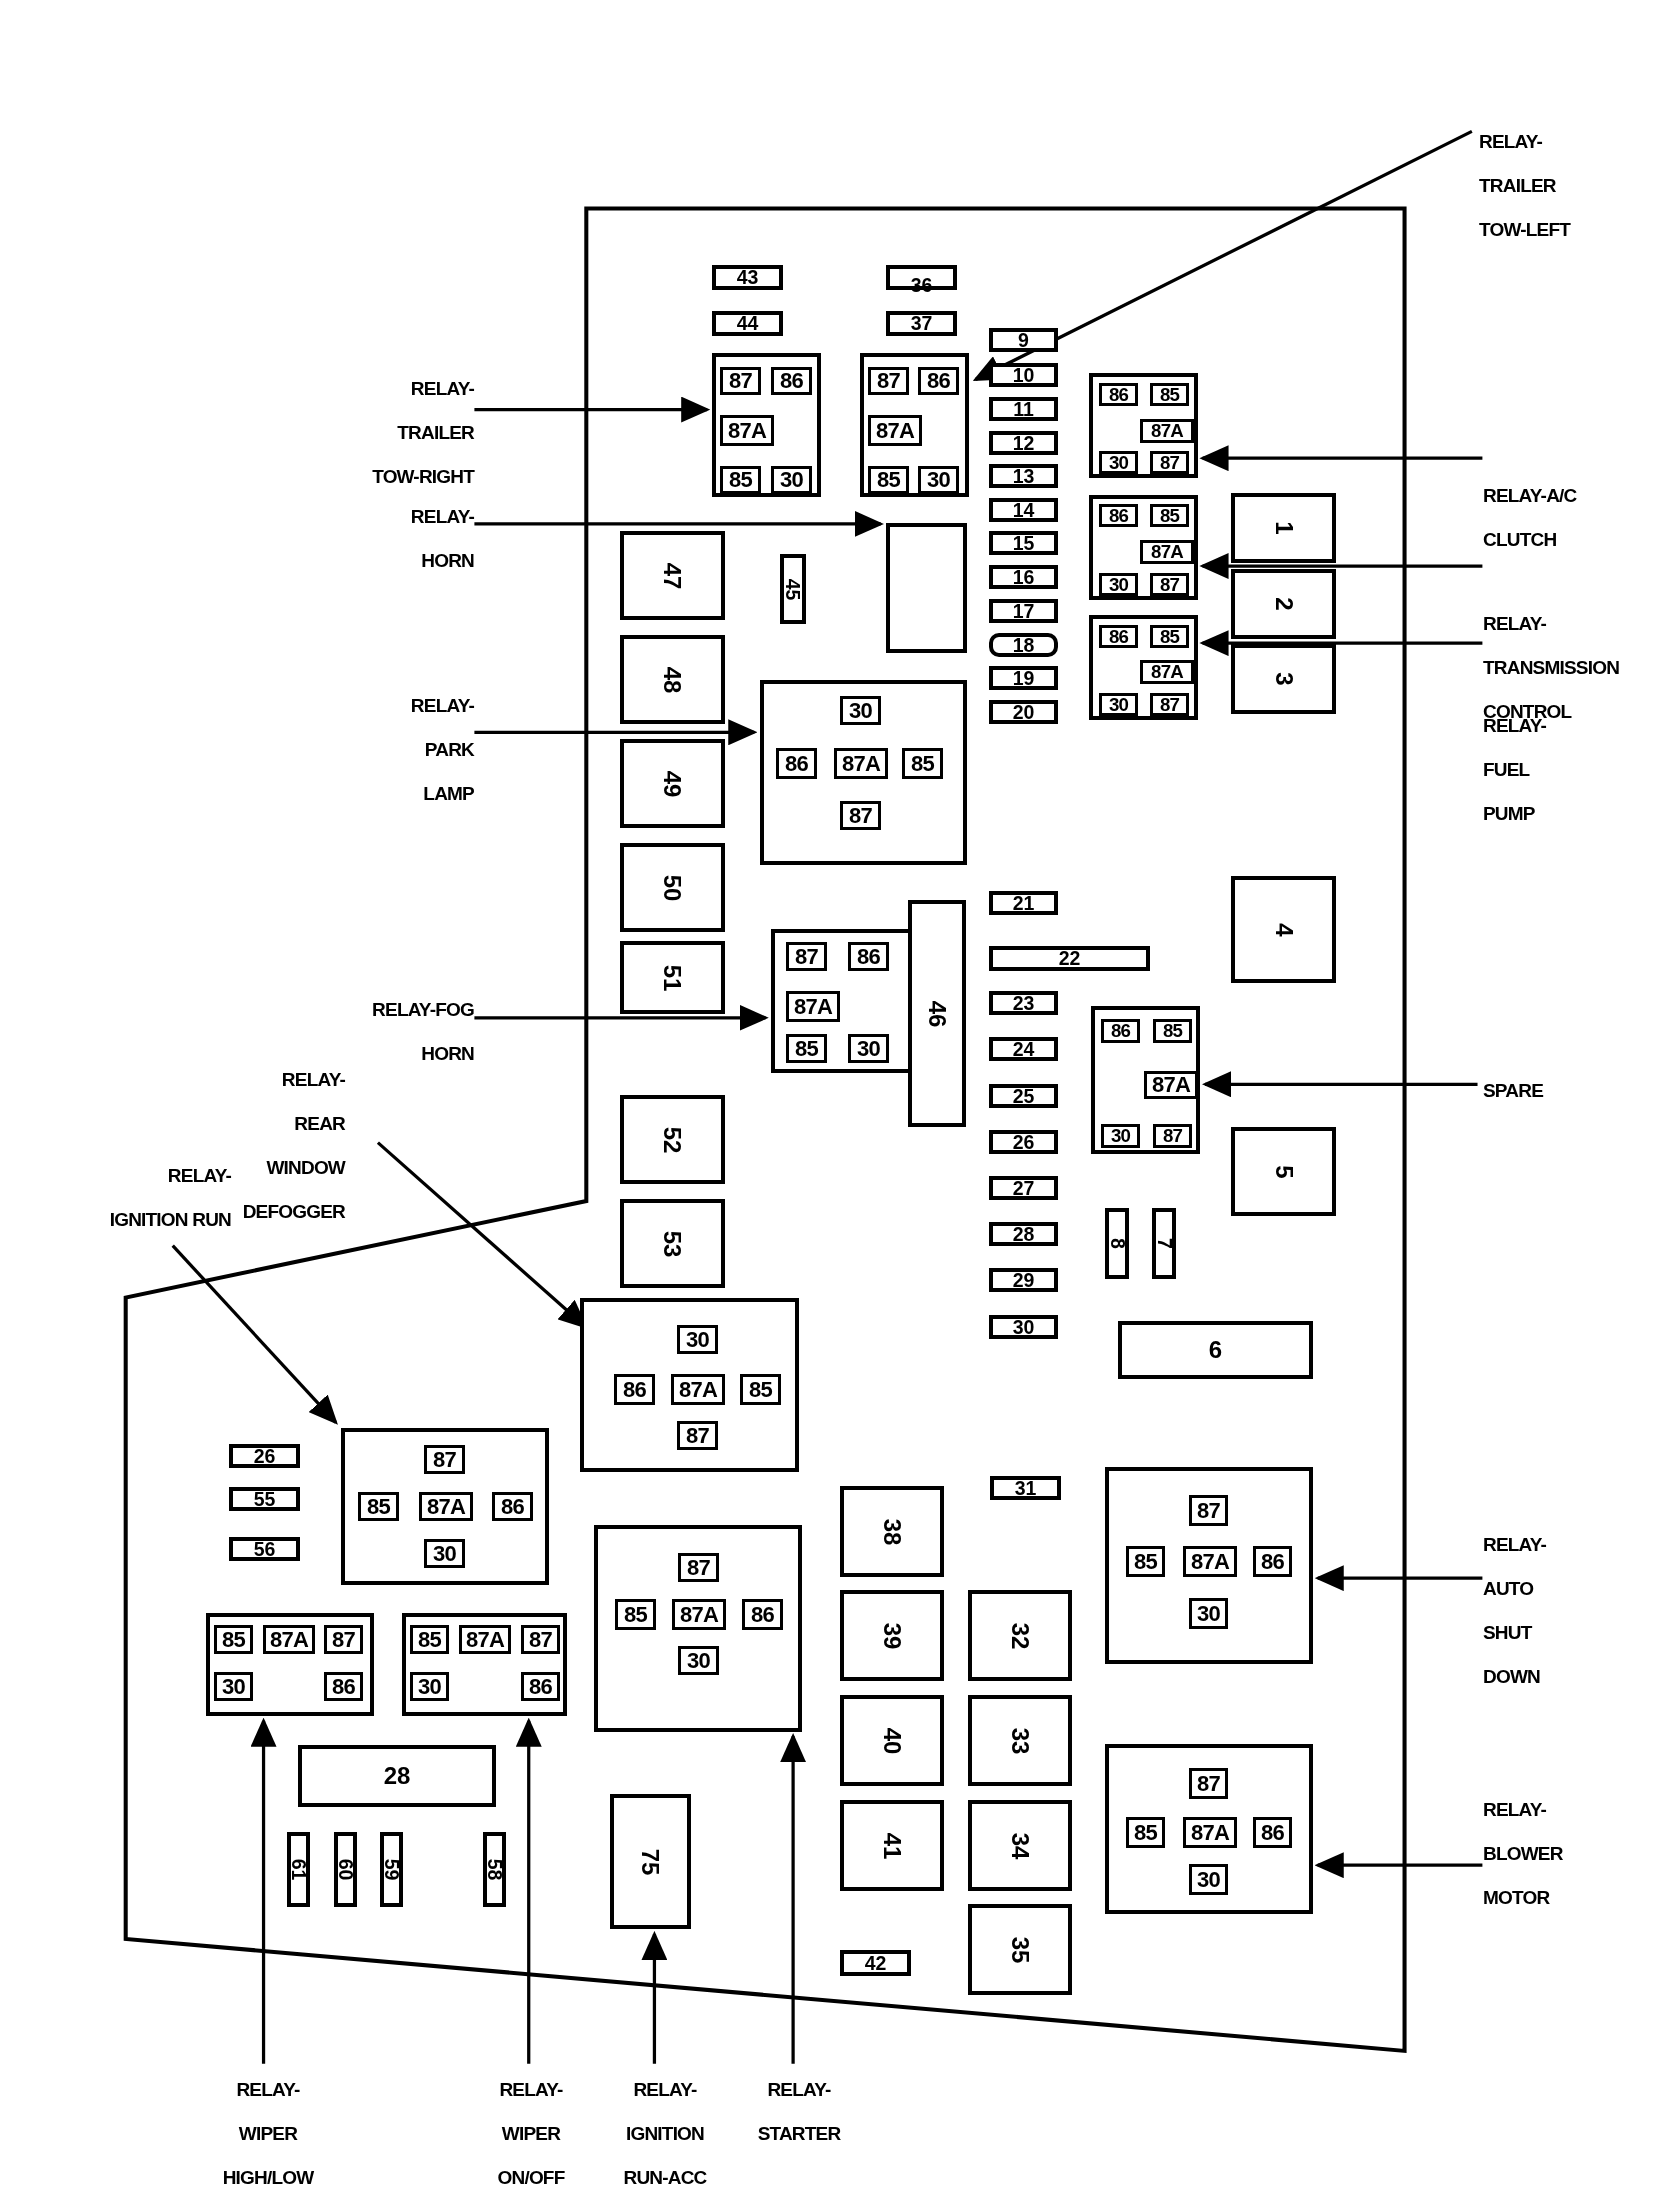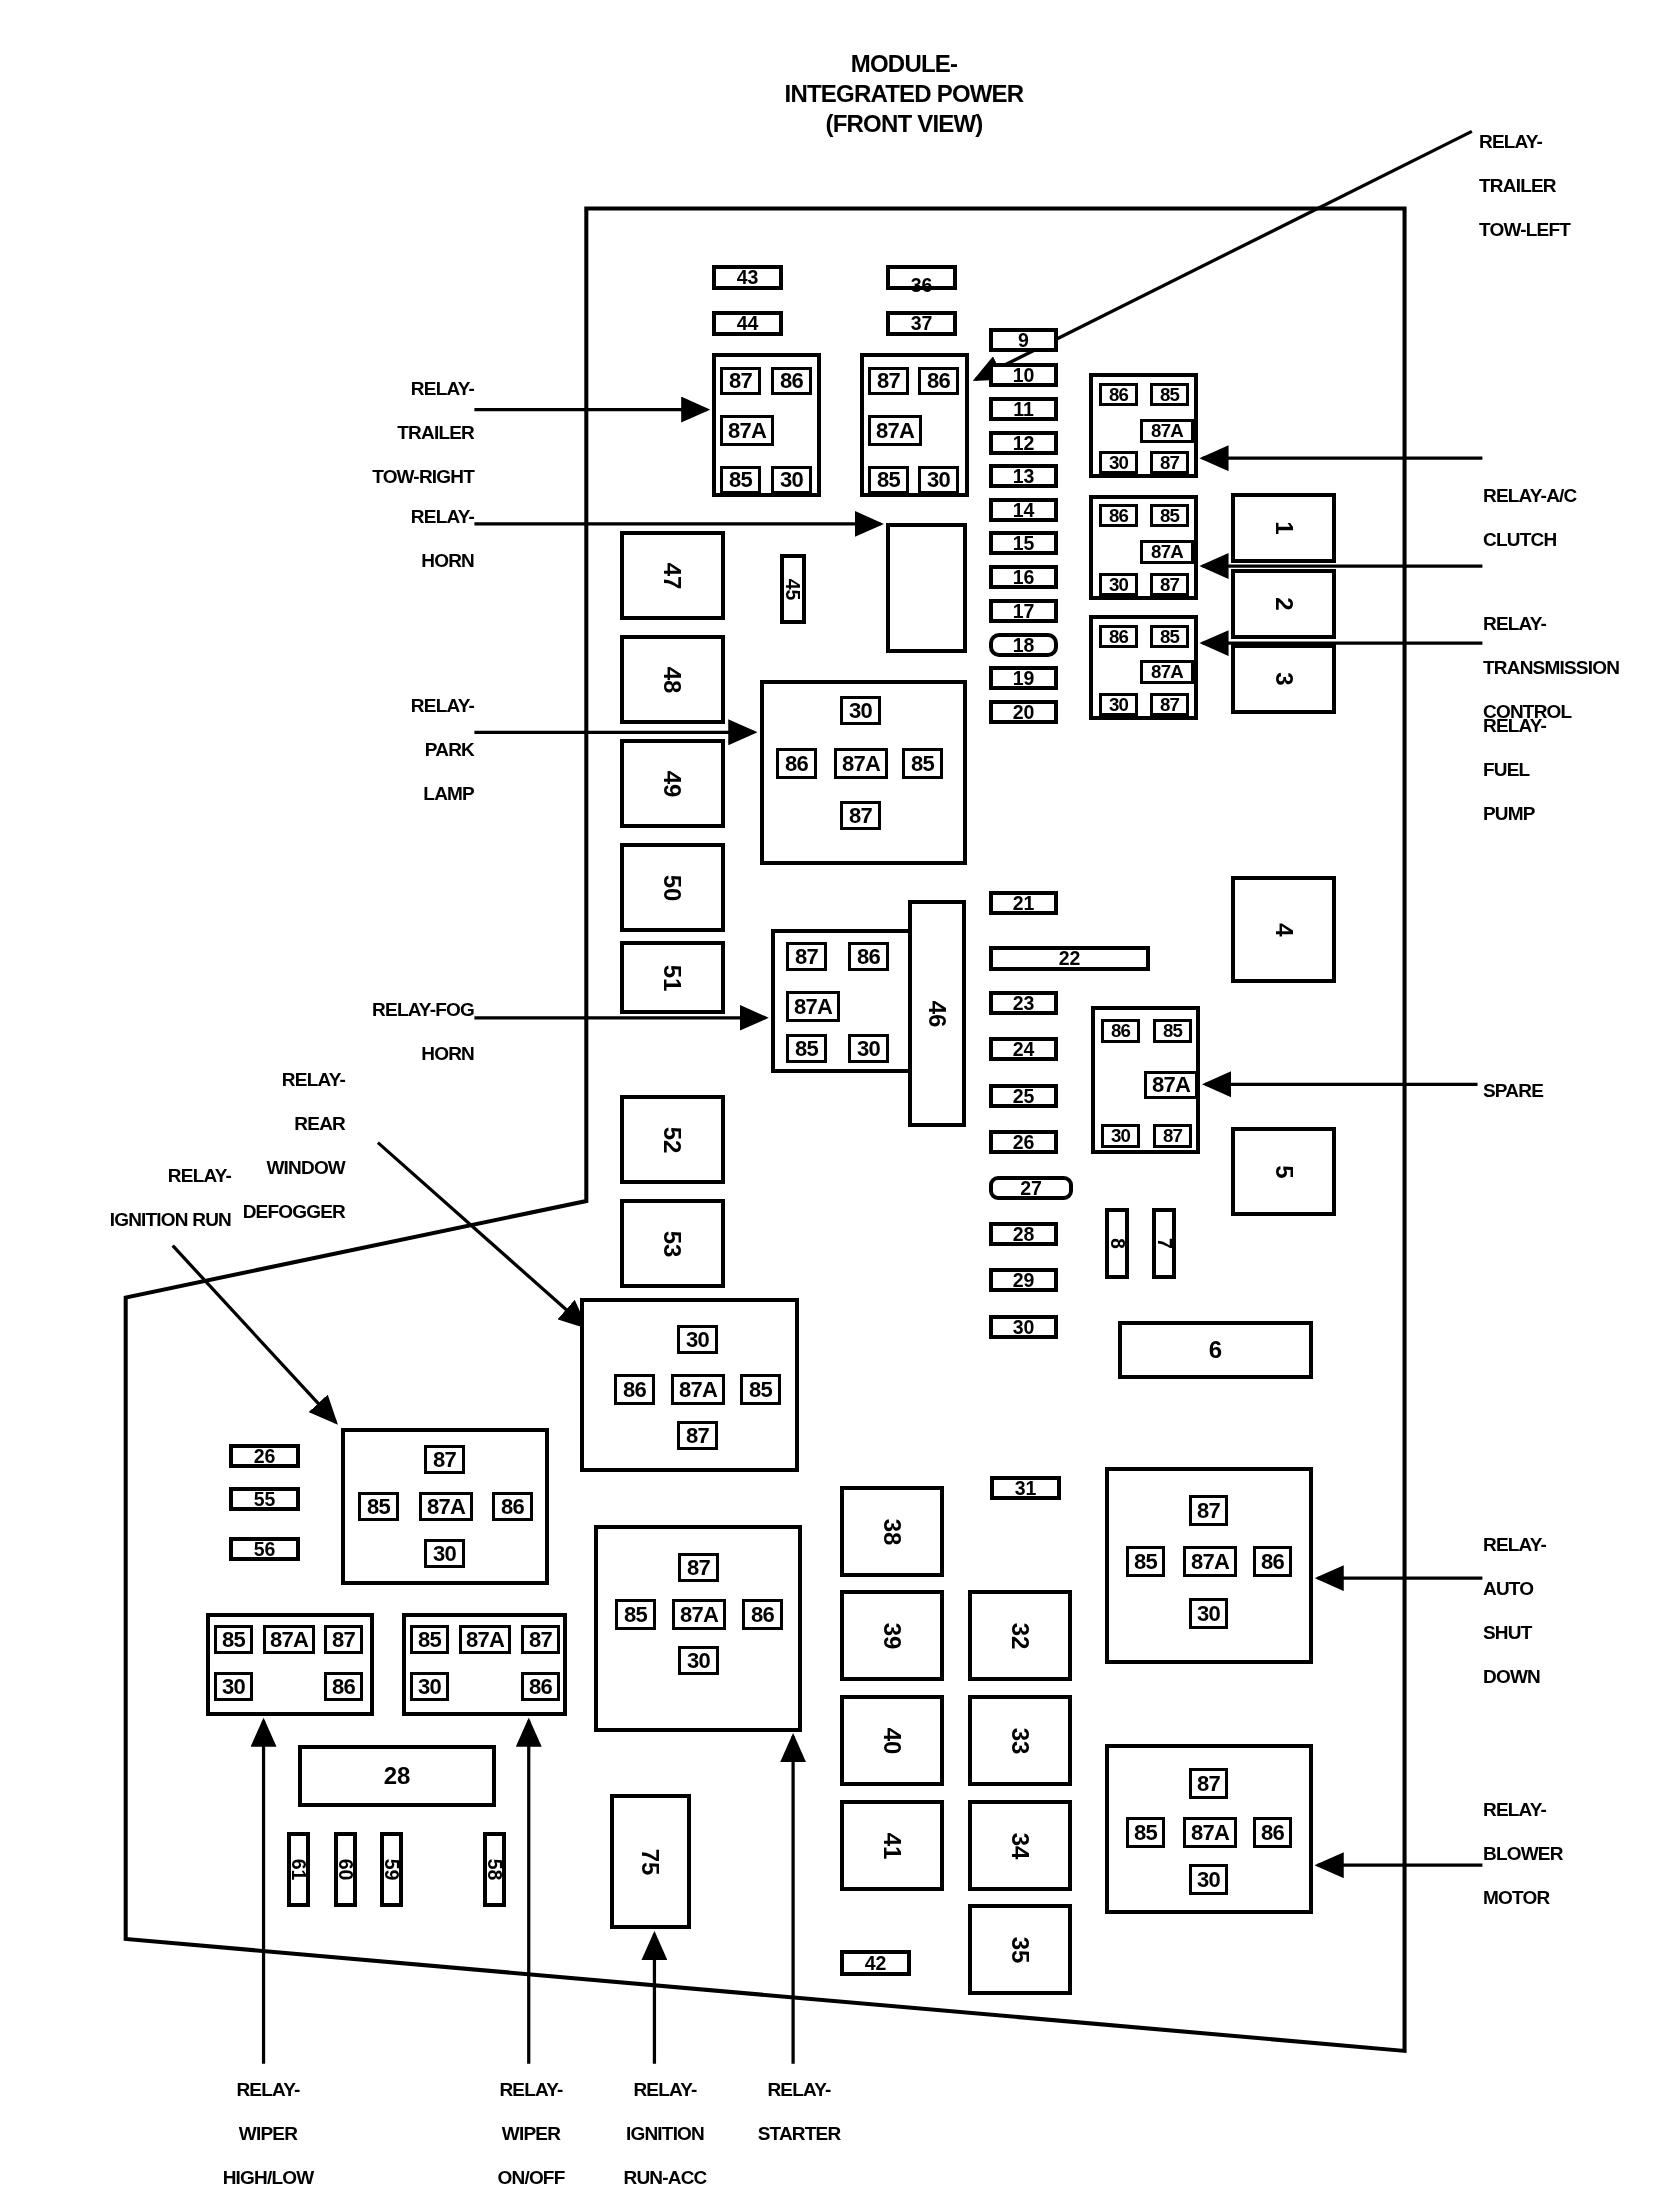--- a/index.html
+++ b/index.html
@@ -41,23 +41,20 @@
         <line x1="1822" y1="1337" x2="1486" y2="1337" stroke="#000" stroke-width="4" marker-end="url(#ah)"></line>
         <line x1="1828" y1="1946" x2="1625" y2="1946" stroke="#000" stroke-width="4" marker-end="url(#ah)"></line>
         <line x1="1828" y1="2300" x2="1625" y2="2300" stroke="#000" stroke-width="4" marker-end="url(#ah)"></line>
         <line x1="325" y1="2545" x2="325" y2="2122" stroke="#000" stroke-width="4" marker-end="url(#ah)"></line>
         <line x1="652" y1="2545" x2="652" y2="2122" stroke="#000" stroke-width="4" marker-end="url(#ah)"></line>
         <line x1="807" y1="2545" x2="807" y2="2385" stroke="#000" stroke-width="4" marker-end="url(#ah)"></line>
         <line x1="978" y1="2545" x2="978" y2="2141" stroke="#000" stroke-width="4" marker-end="url(#ah)"></line>
       </g>
   </svg>
 
-  <div class="title" id="title-el" style="left: 746px; top: 49px; width: 316px;">MODULE-
-INTEGRATED POWER
-(FRONT VIEW)</div>
 <div class="pbox" style="left: 886px; top: 523px; width: 81px; height: 130px;"></div>
     <div class="fuse" style="left: 712px; top: 265px; width: 71px; height: 25px;">
       <span style="font-size: 19.5px;">43</span>
     </div>
     <div class="fuse" style="left: 712px; top: 311px; width: 71px; height: 25px;">
       <span style="font-size: 19.5px;">44</span>
     </div>
     <div class="fuse" style="left: 886px; top: 265px; width: 71px; height: 25px;">
       <span style="font-size: 19.5px; margin-top: 16px;">36</span>
     </div>
@@ -111,21 +108,21 @@
     </div>
     <div class="fuse" style="left: 989px; top: 1037px; width: 69px; height: 24px;">
       <span style="font-size: 19.5px;">24</span>
     </div>
     <div class="fuse" style="left: 989px; top: 1084px; width: 69px; height: 24px;">
       <span style="font-size: 19.5px;">25</span>
     </div>
     <div class="fuse" style="left: 989px; top: 1130px; width: 69px; height: 24px;">
       <span style="font-size: 19.5px;">26</span>
     </div>
-    <div class="fuse" style="left: 989px; top: 1176px; width: 84px; height: 24px; border-radius: 9px;">
+    <div class="fuse" style="left: 989px; top: 1176px; width: 69px; height: 24px;">
       <span style="font-size: 19.5px;">27</span>
     </div>
     <div class="fuse" style="left: 989px; top: 1222px; width: 69px; height: 24px;">
       <span style="font-size: 19.5px;">28</span>
     </div>
     <div class="fuse" style="left: 989px; top: 1268px; width: 69px; height: 24px;">
       <span style="font-size: 19.5px;">29</span>
     </div>
     <div class="fuse" style="left: 989px; top: 1315px; width: 69px; height: 24px;">
       <span style="font-size: 19.5px;">30</span>

